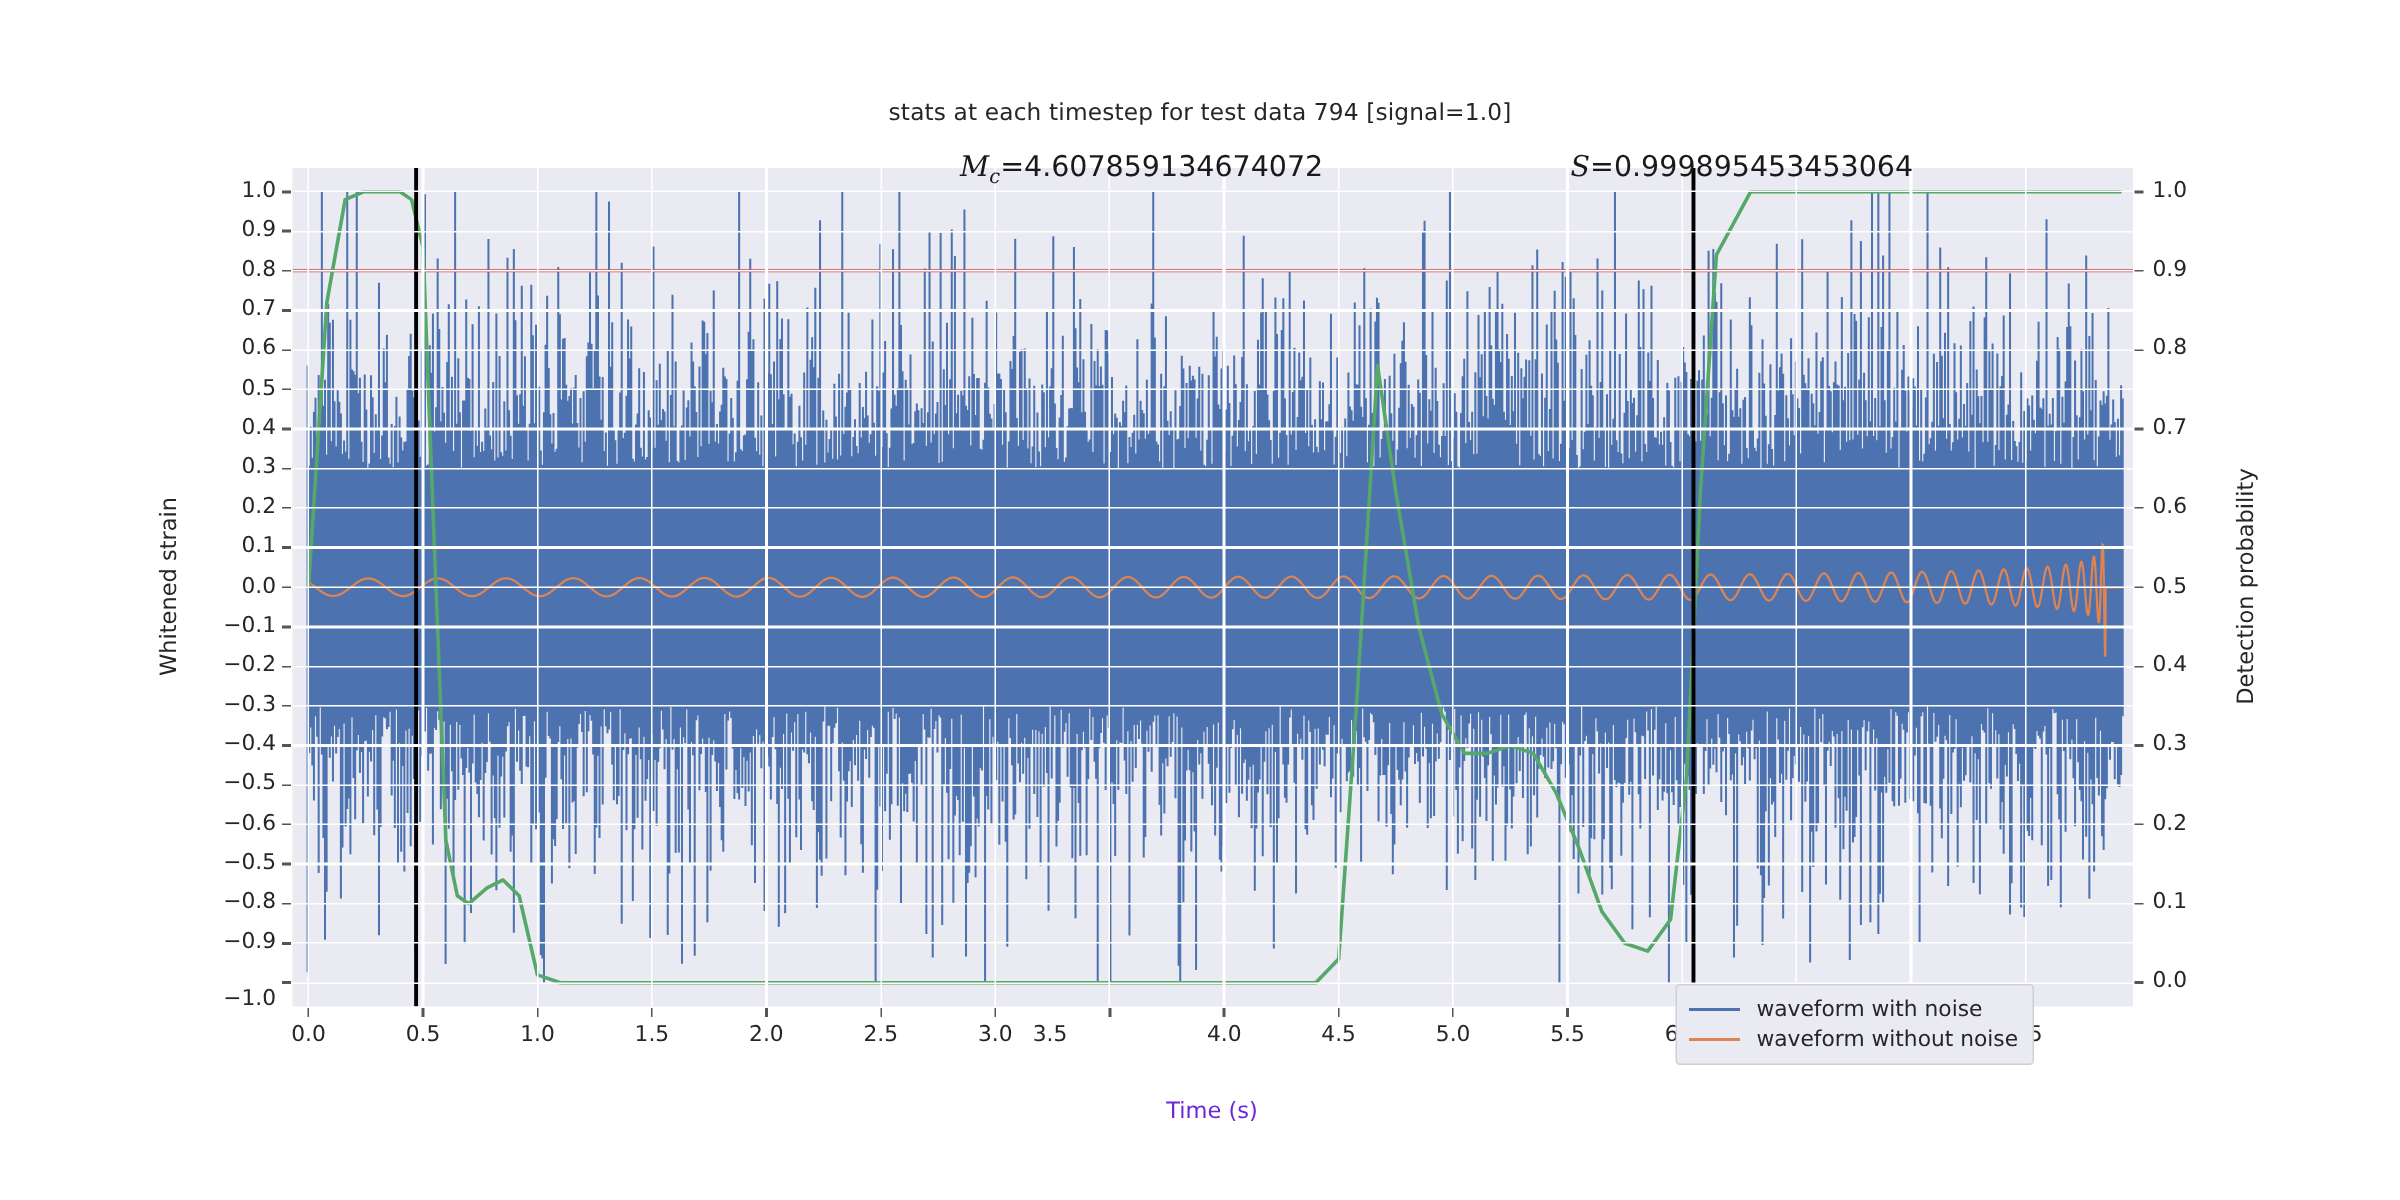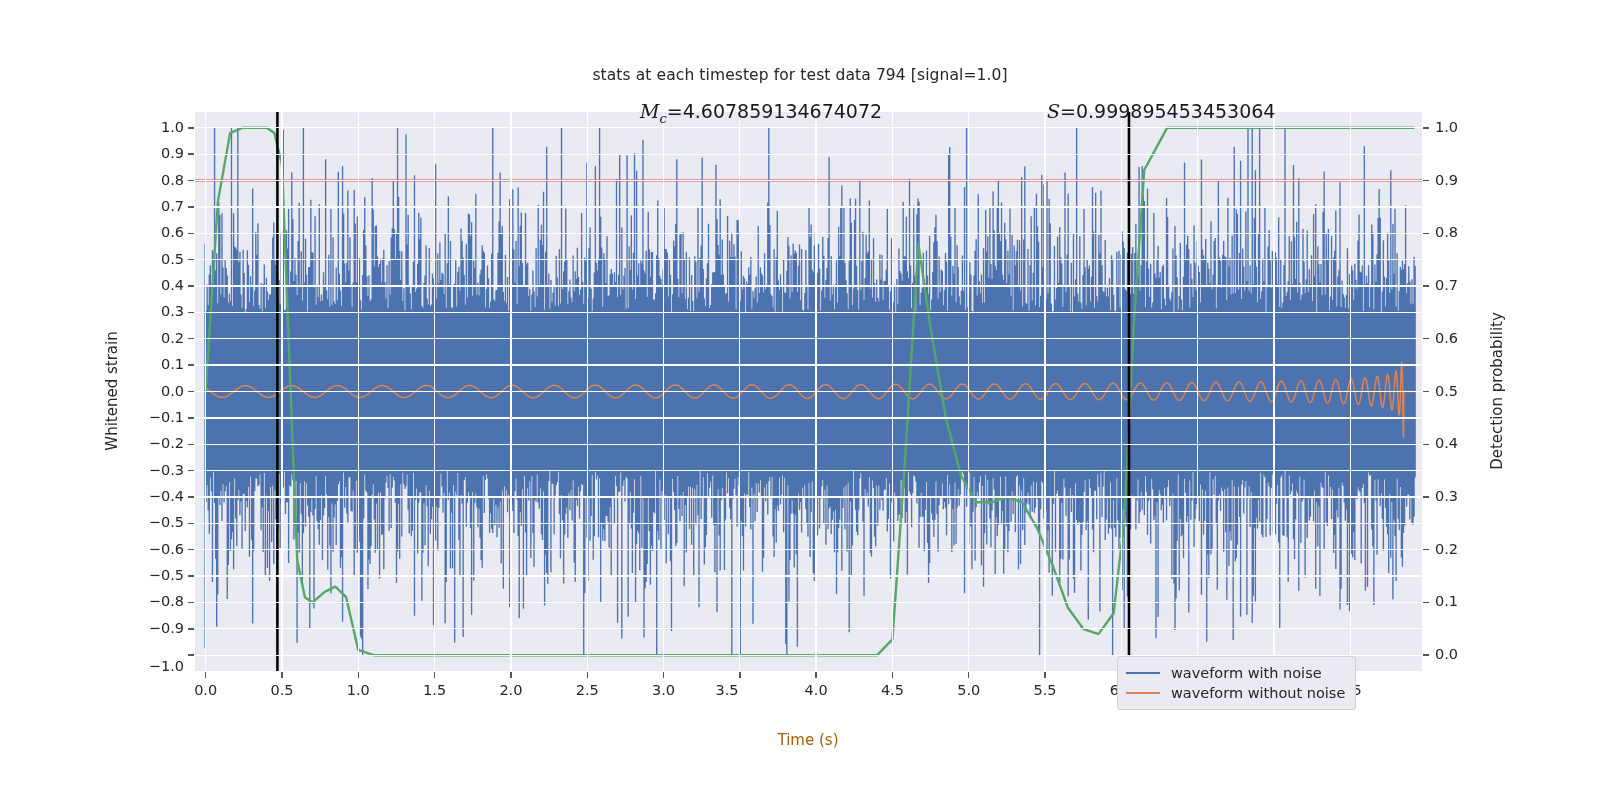--- a/index.html
+++ b/index.html
@@ -72,21 +72,21 @@
     transform-origin: center center;
     font-size: 15px;
     color: #262626;
     white-space: nowrap;
   }
   #xlabel {
     position: absolute;
     left: 808px; top: 731px;
     transform: translateX(-50%);
     font-size: 15px;
-    color: #a16207;
+    color: #6d28d9;
     white-space: nowrap;
   }
 
   
   .annotation {
     position: absolute;
     font-size: 19px;
     color: #1a1a1a;
     white-space: nowrap;
   }
@@ -261,21 +261,21 @@
       <div class="tick-label xtick" style="left: 328.295px; top: 682px; width: 60px;">1.0</div>
       <div class="tickmark v" style="left: 433.901px; top: 672px;"></div>
       <div class="tick-label xtick" style="left: 404.601px; top: 682px; width: 60px;">1.5</div>
       <div class="tickmark v" style="left: 510.207px; top: 672px;"></div>
       <div class="tick-label xtick" style="left: 480.907px; top: 682px; width: 60px;">2.0</div>
       <div class="tickmark v" style="left: 586.513px; top: 672px;"></div>
       <div class="tick-label xtick" style="left: 557.213px; top: 682px; width: 60px;">2.5</div>
       <div class="tickmark v" style="left: 662.819px; top: 672px;"></div>
       <div class="tick-label xtick" style="left: 633.519px; top: 682px; width: 60px;">3.0</div>
       <div class="tickmark v" style="left: 739.125px; top: 672px;"></div>
-      <div class="tick-label xtick" style="left: 697px; top: 682px; width: 60px;">3.5</div>
+      <div class="tick-label xtick" style="left: 670px; top: 682px; width: 60px;">3.5</div>
       <div class="tickmark v" style="left: 815.431px; top: 672px;"></div>
       <div class="tick-label xtick" style="left: 786.131px; top: 682px; width: 60px;">4.0</div>
       <div class="tickmark v" style="left: 891.737px; top: 672px;"></div>
       <div class="tick-label xtick" style="left: 862.437px; top: 682px; width: 60px;">4.5</div>
       <div class="tickmark v" style="left: 968.043px; top: 672px;"></div>
       <div class="tick-label xtick" style="left: 938.743px; top: 682px; width: 60px;">5.0</div>
       <div class="tickmark v" style="left: 1044.35px; top: 672px;"></div>
       <div class="tick-label xtick" style="left: 1015.05px; top: 682px; width: 60px;">5.5</div>
       <div class="tickmark v" style="left: 1120.65px; top: 672px;"></div>
       <div class="tick-label xtick" style="left: 1091.35px; top: 682px; width: 60px;">6.0</div>

